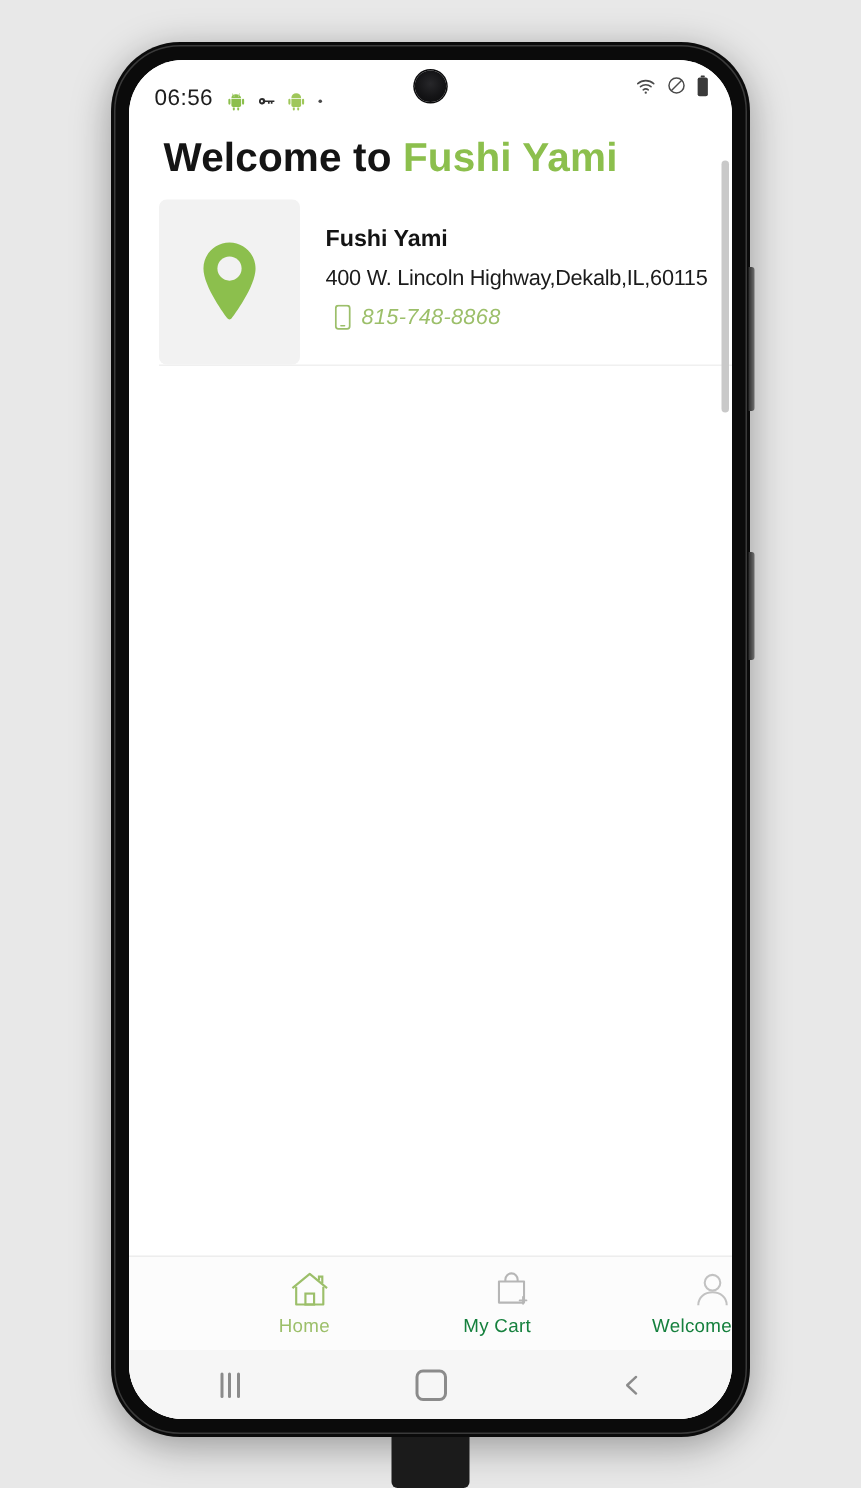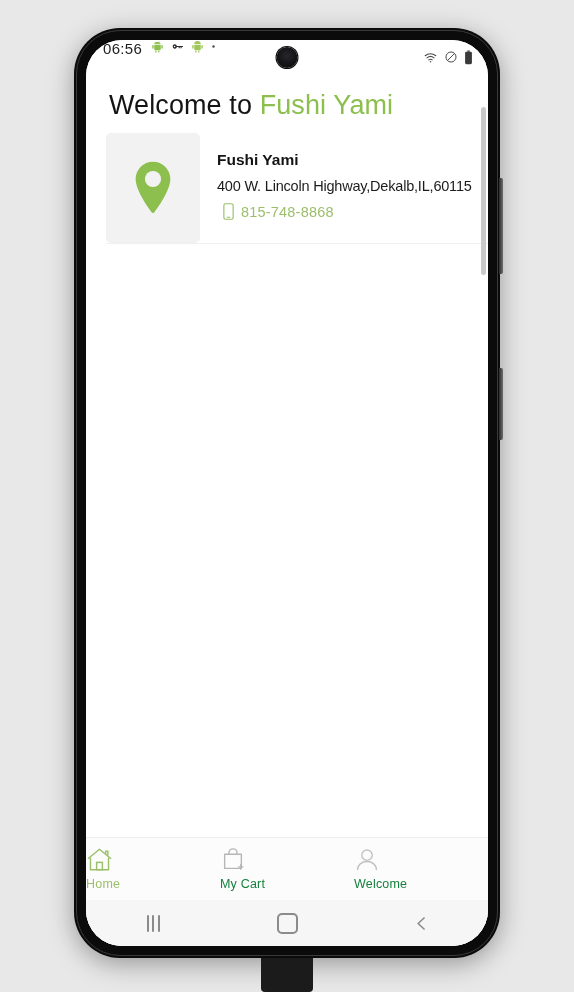--- a/index.html
+++ b/index.html
@@ -67,21 +67,21 @@
     overflow: hidden;
     display: flex;
     flex-direction: column;
   }
 
   
   #status-bar {
     height: 34px;
     flex: 0 0 34px;
     display: flex;
-    align-items: flex-start;
+    align-items: flex-end;
     padding: 0 16px 0 17px;
     position: relative;
     background: #fff;
   }
   #status-clock {
     font-size: 15px;
     color: #1d1d1d;
     letter-spacing: .3px;
     font-family: "Liberation Sans", sans-serif;
   }
@@ -121,21 +121,21 @@
     flex-direction: column;
     background: #fff;
     position: relative;
     min-height: 0;
   }
 
   #welcome-heading {
     margin: 0;
     padding: 16px 0 12px 23px;
     font-size: 27px;
-    font-weight: 400;
+    font-weight: 700;
     color: #141414;
     white-space: nowrap;
     letter-spacing: .1px;
   }
   #welcome-brand { color: #8cbf4d; }
 
   #scroll-area {
     flex: 1 1 auto;
     position: relative;
     min-height: 0;
@@ -178,20 +178,21 @@
     margin-top: 9px;
     display: flex;
     align-items: center;
     gap: 7px;
     padding-left: 6px;
   }
   #restaurant-phone-text {
     font-size: 14.5px;
     color: #9cbf6a;
     letter-spacing: .2px;
+    font-style: italic;
   }
   #card-divider {
     margin-left: 20px;
     height: 1px;
     background: #f0f0f0;
   }
 
   #content-scrollbar {
     position: absolute;
     right: 2px;
@@ -207,21 +208,21 @@
     flex: 0 0 62px;
     display: flex;
     align-items: center;
     background: #fcfcfc;
     border-top: 1px solid #ededed;
   }
   .tab-item {
     flex: 1 1 0;
     display: flex;
     flex-direction: column;
-    align-items: flex-start;
+    align-items: flex-end;
     justify-content: center;
     gap: 5px;
     height: 100%;
   }
   .tab-label {
     font-size: 12.5px;
     letter-spacing: .2px;
   }
   .tab-item.active .tab-label { color: #9cbf6a; }
   .tab-item.inactive .tab-label { color: #15803d; }

